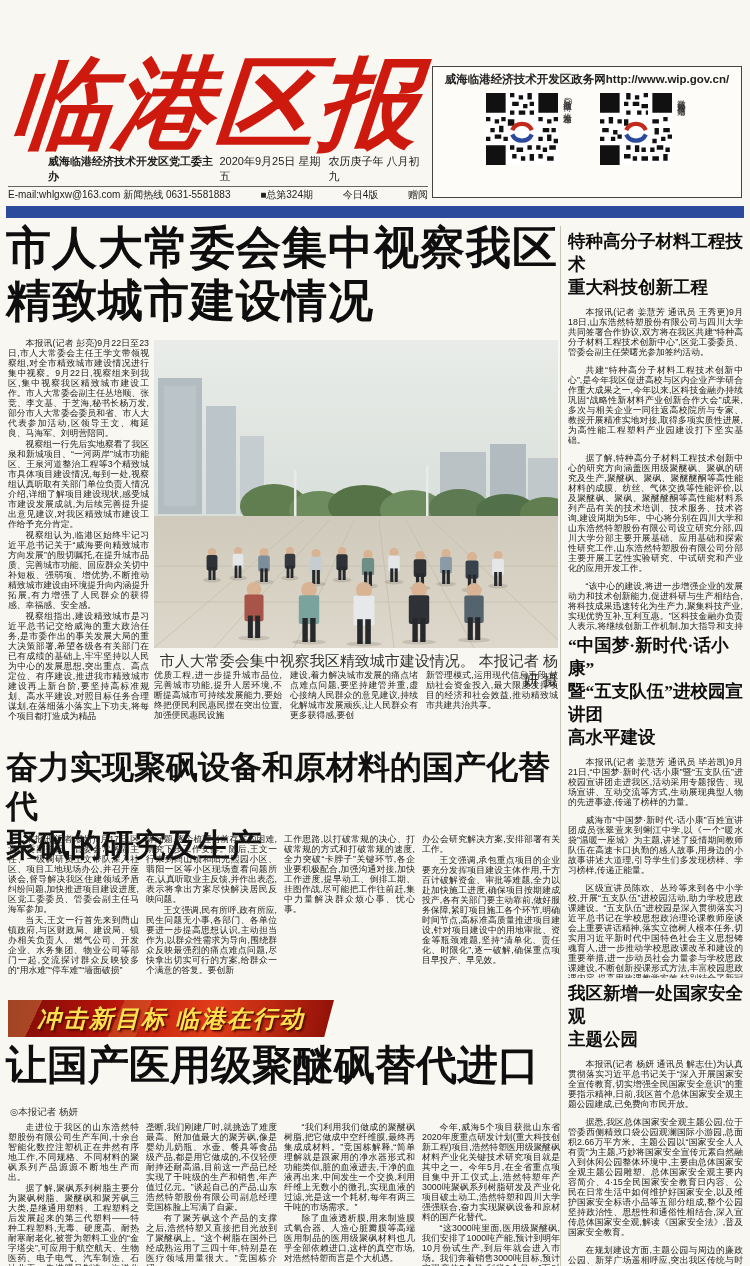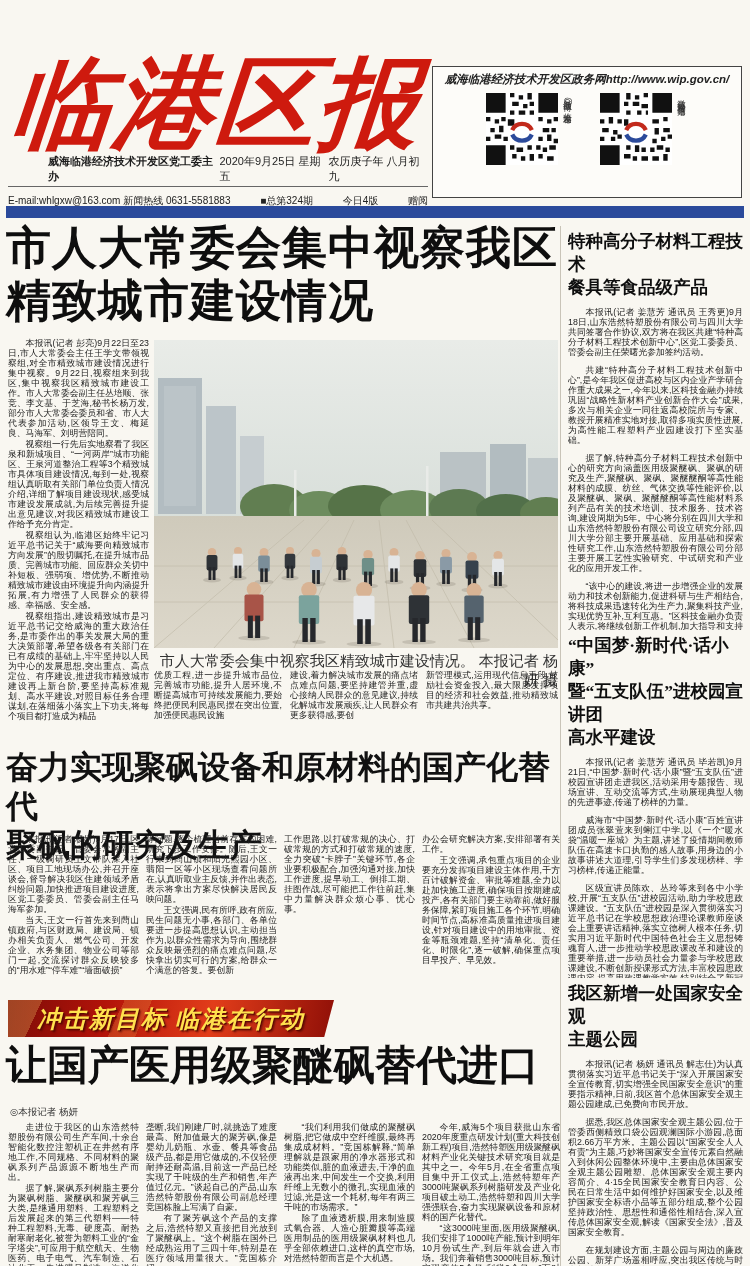--- a/index.html
+++ b/index.html
@@ -5,29 +5,29 @@
   html,body{margin:0;padding:0;background:#e8e6e0;}
   .page{position:relative;width:750px;height:1266px;background:#f9f7f1;overflow:hidden;
         font-family:"Liberation Sans","DejaVu Sans",sans-serif;color:#1d1d1d;margin:0 auto;}
   .abs{position:absolute;}
   
   .mast-title{left:12px;top:46px;width:415px;height:122px;
     font-family:"Liberation Serif","DejaVu Serif",serif;font-weight:900;font-style:italic;
     font-size:100px;line-height:118px;color:#ce1a0e;letter-spacing:2px;transform:skewX(-5deg);
     white-space:nowrap;}
   .qr-box{left:432px;top:66px;width:310px;height:132px;border:1.5px solid #444;background:#fdfcf9;box-sizing:border-box;padding:5px 6px;}
-  .qr-head{font-size:11.5px;font-weight:bold;text-align:center;letter-spacing:0;color:#222;margin-bottom:6px;font-style:italic;}
+  .qr-head{font-size:11.5px;font-weight:bold;text-align:center;letter-spacing:0;color:#222;margin-bottom:6px;}
   .qr-row{display:flex;justify-content:center;gap:26px;}
   .qr-group{display:flex;gap:4px;}
   .qr{width:72px;height:72px;}
   .qr-label{writing-mode:vertical-rl;font-size:8.5px;color:#333;height:76px;letter-spacing:1px;}
   .info1{left:8px;top:168px;width:420px;height:16px;display:flex;justify-content:space-between;align-items:flex-end;font-size:11px;}
   .info1 .org{font-weight:bold;margin-left:40px;}
-  .info2{left:8px;top:186px;width:420px;height:15px;border-top:1px solid #666;padding-top:7px;
-         display:flex;justify-content:space-between;font-size:10px;color:#222;}
+  .info2{left:8px;top:186px;width:420px;height:15px;border-top:1px solid #666;padding-top:0;
+         display:flex;justify-content:space-between;align-items:center;font-size:10px;color:#222;}
   .blue-bar{left:6px;top:206px;width:738px;height:12px;background:#2b4a9b;}
   
   .serif{font-family:"Liberation Serif","DejaVu Serif",serif;}
   .lead-headline{left:6px;top:222px;width:554px;font-weight:900;font-size:45px;line-height:53px;color:#0e0e0e;letter-spacing:1px;}
   .mid-headline{left:6px;top:748px;width:556px;font-weight:900;font-size:32px;line-height:39px;color:#111;}
   .bottom-headline{left:6px;top:1042px;width:556px;font-weight:900;font-size:41px;line-height:47px;color:#0e0e0e;}
   
   .col{position:absolute;overflow:hidden;}
   .col p{margin:0 0 1px 0;font-size:8.8px;line-height:10px;text-align:justify;text-indent:2em;color:#222;}
   .col p.cont{text-indent:0;}
@@ -302,21 +302,21 @@
   <div class="col" style="left:422px;top:1122px;width:138px;height:144px;">
     <p>今年,威海5个项目获批山东省2020年度重点研发计划(重大科技创新工程)项目,浩然特塑医用级聚醚砜材料产业化关键技术研究项目就是其中之一。今年5月,在全省重点项目集中开工仪式上,浩然特塑年产3000吨聚砜系列树脂研发及产业化项目破土动工,浩然特塑和四川大学强强联合,奋力实现聚砜设备和原材料的国产化替代。</p>
     <p>“这3000吨里面,医用级聚醚砜,我们安排了1000吨产能,预计到明年10月份试生产,到后年就会进入市场。我们奔着销售3000吨目标,预计实现产值5个亿,利税2个亿。”面对未来,竞国栋信心十足。</p>
   </div>
 
   <div class="abs rail-divider"></div>
 
   <div class="rail-art" style="top:230px;height:400px;">
     <div class="rail-title">
       <div>特种高分子材料工程技术</div>
-      <div>餐具等食品级产品</div>
+      <div>重大科技创新工程</div>
     </div>
     <p>本报讯(记者 姜慧芳 通讯员 王秀更)9月18日,山东浩然特塑股份有限公司与四川大学共同签署合作协议,双方将在我区共建“特种高分子材料工程技术创新中心”,区党工委委员、管委会副主任荣曙光参加签约活动。</p>
     <p>共建“特种高分子材料工程技术创新中心”,是今年我区促进高校与区内企业产学研合作重大成果之一,今年以来,区科技金融办持续巩固“战略性新材料产业创新合作大会”成果,多次与相关企业一同往返高校院所与专家、教授开展精准实地对接,取得多项实质性进展,为高性能工程塑料产业园建设打下坚实基础。</p>
     <p>据了解,特种高分子材料工程技术创新中心的研究方向涵盖医用级聚醚砜、聚砜的研究及生产,聚醚砜、聚砜、聚醚醚酮等高性能材料的成膜、纺丝、气体交换等性能评价,以及聚醚砜、聚砜、聚醚醚酮等高性能材料系列产品有关的技术培训、技术服务、技术咨询,建设周期为5年。中心将分别在四川大学和山东浩然特塑股份有限公司设立研究分部,四川大学分部主要开展基础、应用基础和探索性研究工作,山东浩然特塑股份有限公司分部主要开展工艺性实验研究、中试研究和产业化的应用开发工作。</p>
     <p>“该中心的建设,将进一步增强企业的发展动力和技术创新能力,促进科研与生产相结合,将科技成果迅速转化为生产力,聚集科技产业,实现优势互补,互利互惠。”区科技金融办负责人表示,将继续创新工作机制,加大指导和支持力度,从资金、政策、人才、保障等方面为中心提供精准化服务,促进科技成果更快、更多、更好转化落地,助推企业膨胀发展。</p>
   </div>
 
   <div class="rail-art" style="top:634px;height:344px;">
     <div class="rail-title">
       <div>“中国梦·新时代·话小康”</div>

